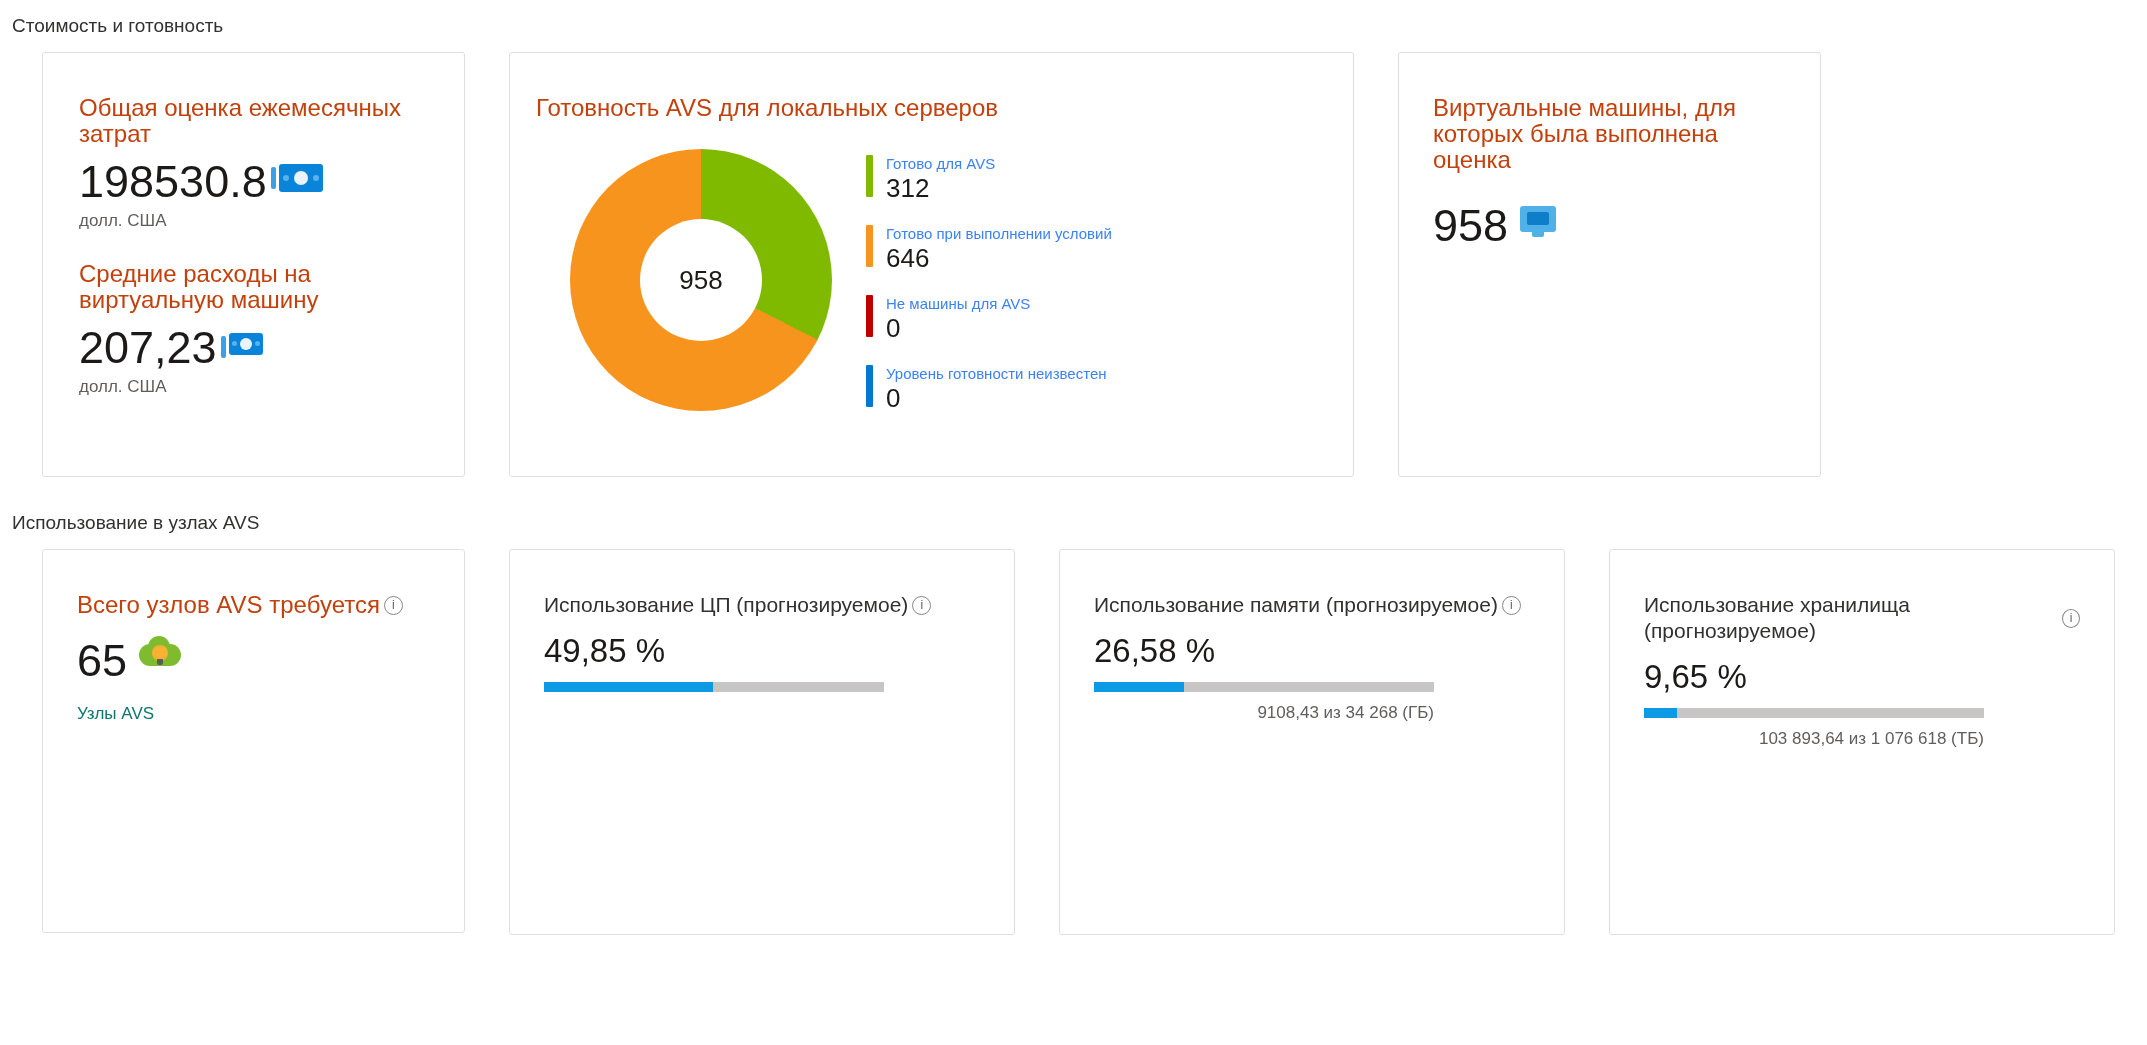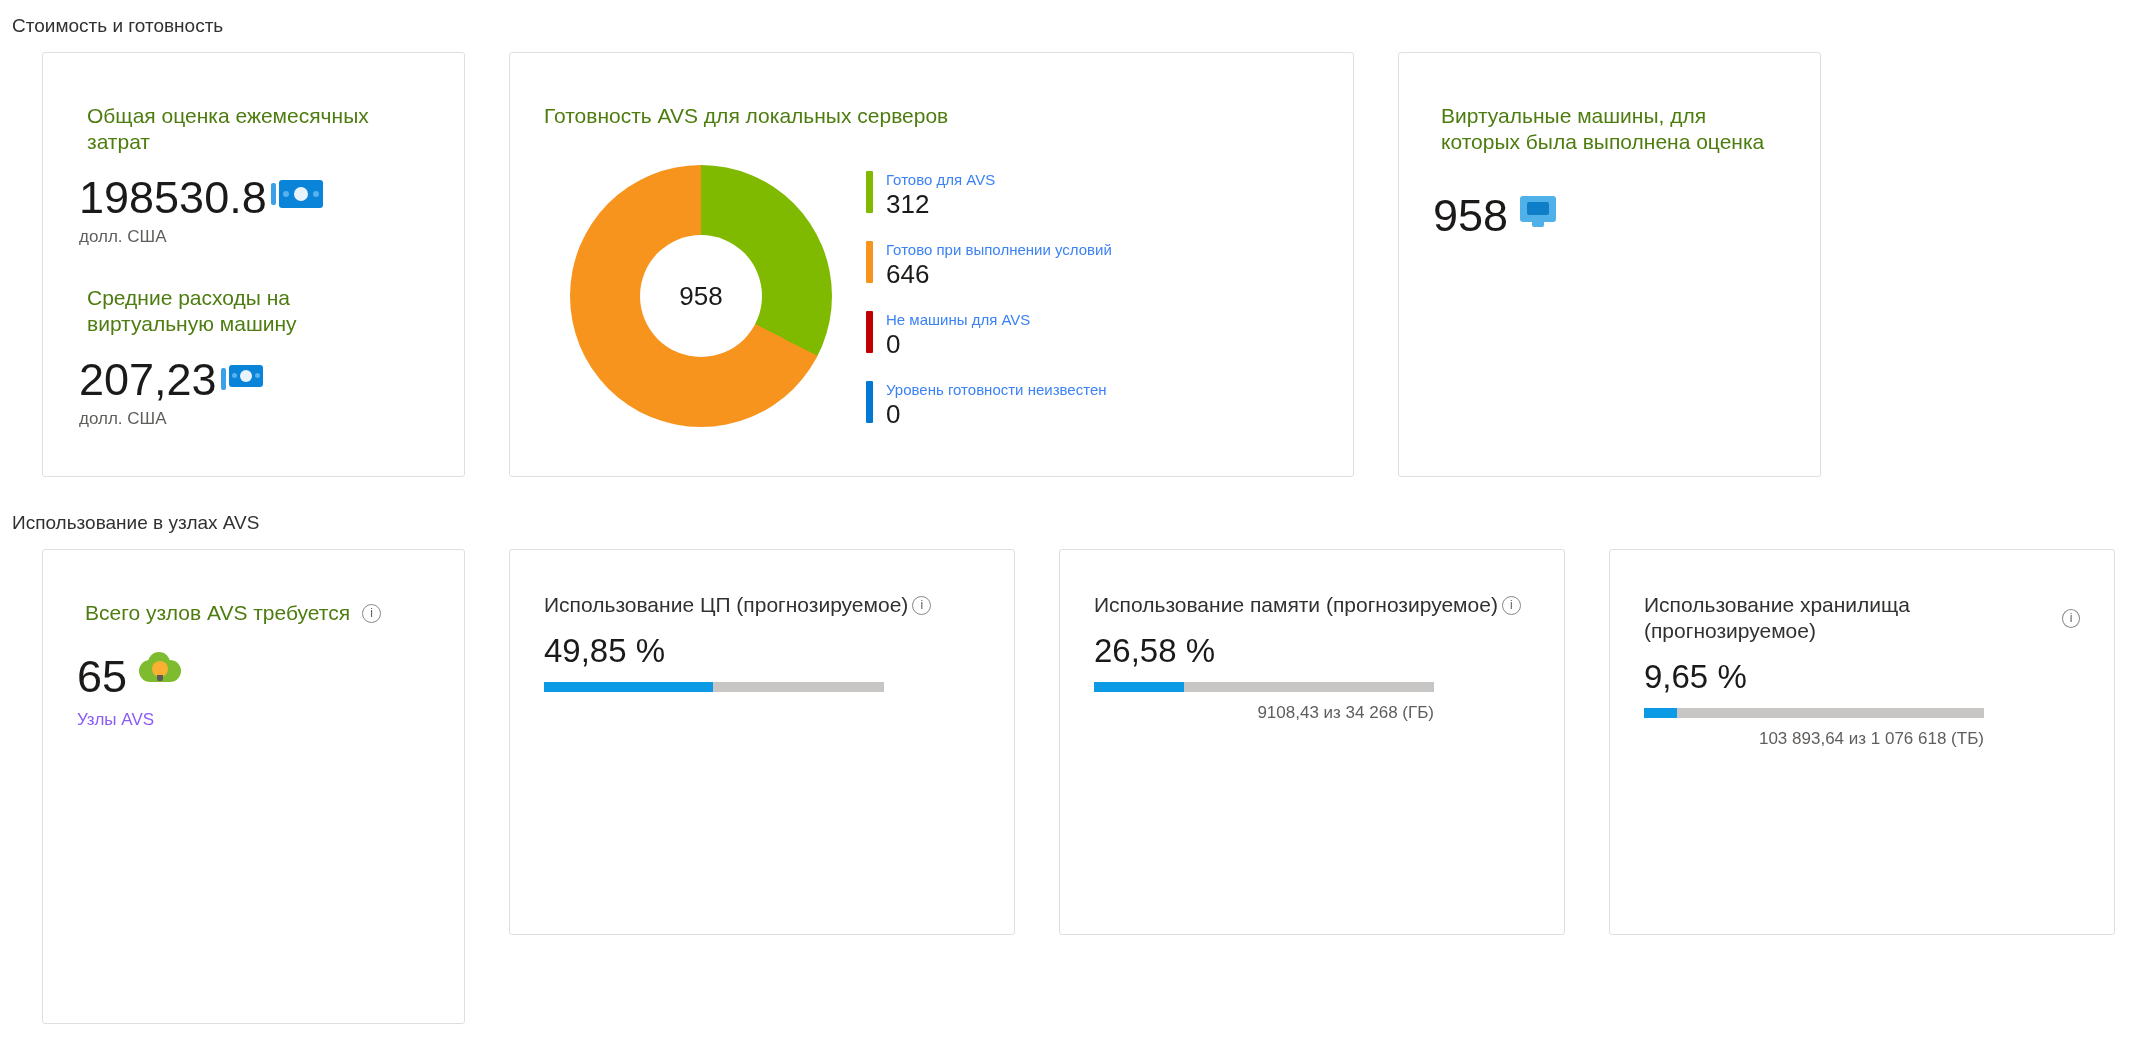--- a/index.html
+++ b/index.html
@@ -51,25 +51,25 @@
     width: 845px;
     height: 425px;
     padding: 42px 34px 0 26px;
   }
   .card-vms {
     width: 423px;
     height: 425px;
     padding: 42px 34px 0 34px;
   }
   .card-label {
-    font-size: 21px;
-    color: #4d7c0f;
+    font-size: 24px;
+    color: #c2410c;
     font-weight: 400;
     line-height: 26px;
-    margin: 8px;
+    margin: 0;
     display: inline-block;
   }
   .big-value {
     font-size: 45px;
     font-weight: 300;
     color: #1b1a19;
     line-height: 54px;
     margin: 8px 0 0 0;
     display: inline-block;
     vertical-align: middle;
@@ -223,21 +223,21 @@
   }
   
   .row2 {
     display: flex;
     align-items: flex-start;
     gap: 44px;
     padding-left: 42px;
   }
   .card-nodes {
     width: 423px;
-    height: 475px;
+    height: 384px;
     padding: 42px 25px 0 34px;
   }
   .card-metric {
     width: 506px;
     height: 386px;
     padding: 42px 34px 0 34px;
   }
   .metric-title {
     font-size: 21px;
     color: #323130;
@@ -263,22 +263,22 @@
   }
   .metric-sub {
     font-size: 17px;
     color: #605e5c;
     margin-top: 11px;
     text-align: right;
     width: 340px;
   }
   .nodes-label {
     font-size: 17px;
-    color: #8b5cf6;
-    margin-top: 6px;
+    color: #0f766e;
+    margin-top: 16px;
   }
   
   .info-icon {
     display: inline-block;
     width: 17px;
     height: 17px;
     border: 1px solid #8a8886;
     border-radius: 50%;
     font-size: 12px;
     line-height: 16px;

